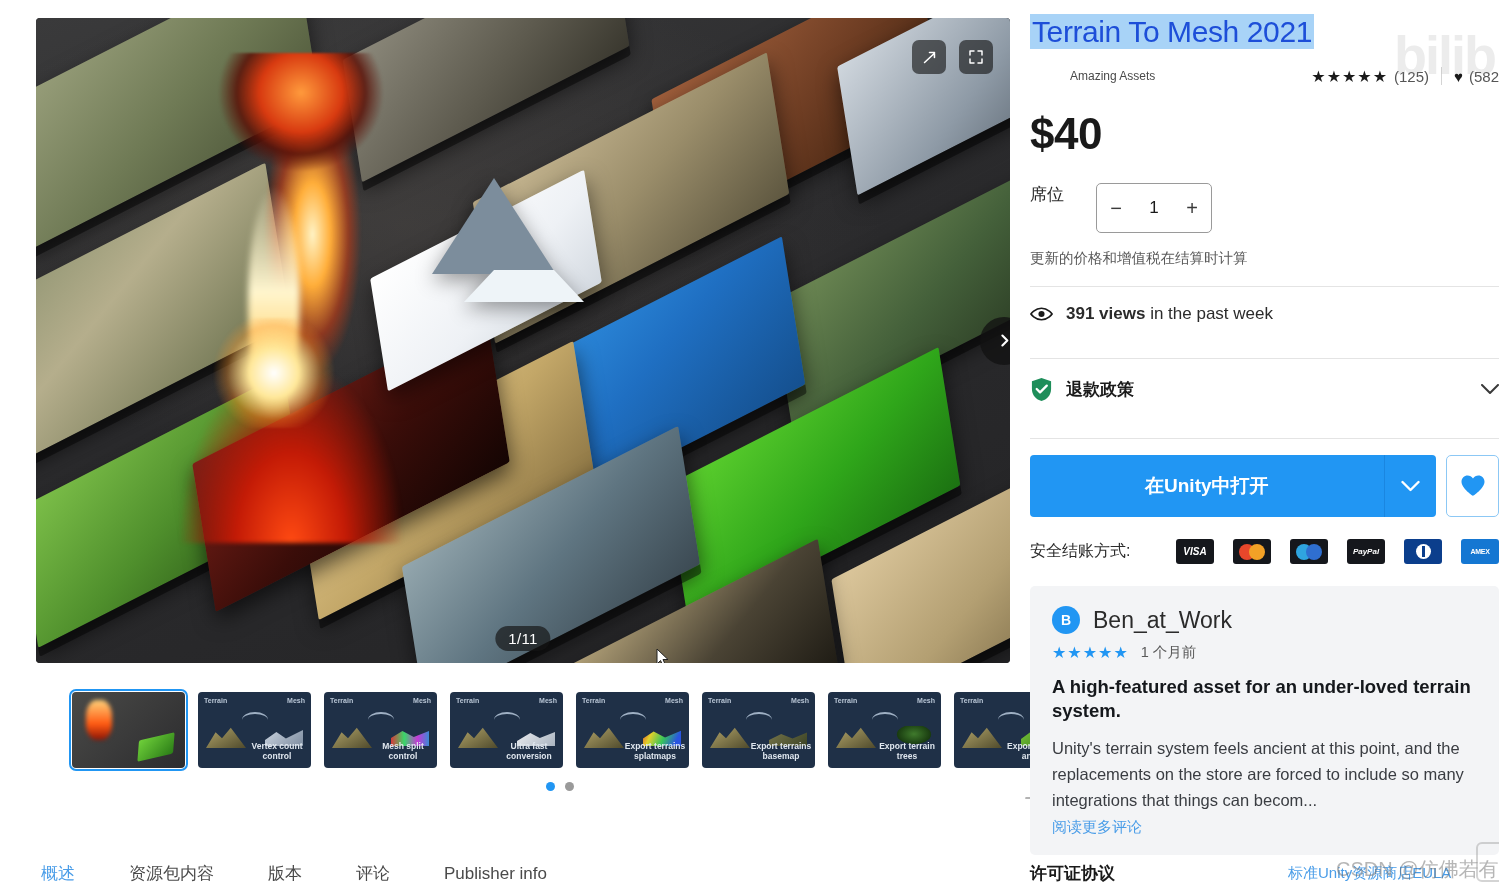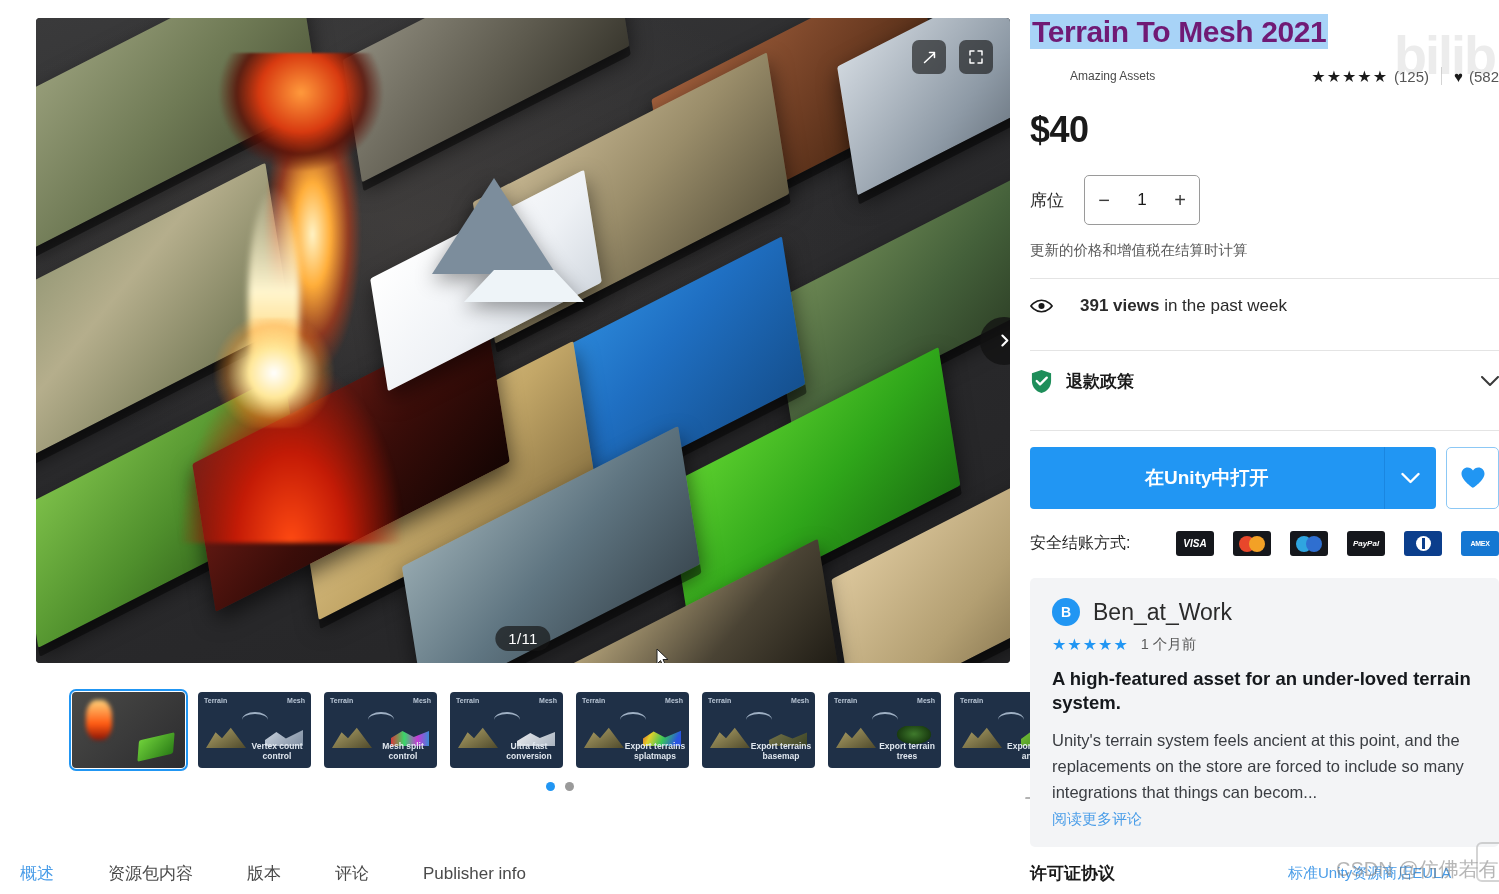--- a/index.html
+++ b/index.html
@@ -129,44 +129,44 @@
     border-top:2px solid #9fb0c4; border-radius:50%/100% 100% 0 0; }
 
   .dots{ position:absolute; left:510px; top:764px; display:flex; gap:10px; }
   .dot{ width:9px; height:9px; border-radius:50%; background:#9a9a9a; cursor:pointer; }
   .dot.active{ background:#2196f3; }
   .thumb-next{ position:absolute; left:988px; top:772px; cursor:pointer; }
   .thumb-next svg{ stroke:#9a9a9a; stroke-width:1.7; fill:none; stroke-linecap:round; stroke-linejoin:round; }
 
   
   .panel{ position:absolute; left:1030px; top:14px; width:469px; }
-  .title{ font-size:30px; font-weight:bold; letter-spacing:-.4px; line-height:1.2;
-    display:inline; background:#a8d3f7; color:#701a75; padding:1px 2px; }
+  .title{ font-size:30px; font-weight:normal; letter-spacing:-.4px; line-height:1.2;
+    display:inline; background:#a8d3f7; color:#1d4ed8; padding:1px 2px; }
   .byline{ margin-top:15px; display:flex; align-items:center; height:22px; }
   .vendor{ font-size:12px; color:#4a4a4a; margin-left:40px; }
   .rating{ margin-left:auto; display:flex; align-items:center; gap:6px; font-size:15px; color:#555; }
   .stars-black{ letter-spacing:1px; color:#1a1a1a; font-size:16px; }
   .sep{ width:1px; height:18px; background:#d4d4d4; margin:0 6px; }
   .heart-k{ color:#1a1a1a; font-size:15px; }
 
-  .price{ margin-top:22px; font-size:36px; font-weight:bold; letter-spacing:-.5px; }
-
-  .seatrow{ margin-top:24px; display:flex; align-items:center; gap:20px; }
+  .price{ margin-top:22px; font-size:44px; font-weight:bold; letter-spacing:-.5px; }
+
+  .seatrow{ margin-top:24px; display:flex; align-items:flex-start; gap:32px; }
   .seatlabel{ font-size:17px; color:#2b2b2b; }
   .stepper{ display:flex; align-items:center; width:116px; height:50px;
     border:1px solid #9a9a9a; border-radius:5px; }
   .stepbtn{ width:38px; text-align:center; font-size:20px; color:#3a3a3a; cursor:pointer;
     user-select:none; }
   .stepval{ flex:1; text-align:center; font-size:17px; color:#1a1a1a; }
 
   .taxnote{ margin-top:16px; font-size:14.5px; color:#5a5a5a; }
 
   .hr{ height:1px; background:#e4e4e4; margin-top:18px; }
 
-  .views{ display:flex; align-items:center; gap:27px; padding:17px 0 16px; }
+  .views{ display:flex; align-items:center; gap:13px; padding:17px 0 16px; }
   .views-txt{ font-size:17px; color:#2b2b2b; }
   .views-txt b{ font-weight:bold; }
 
   .refund{ display:flex; align-items:center; gap:13px; padding:18px 0; cursor:pointer; }
   .refund-txt{ font-size:17px; font-weight:bold; color:#1a1a1a; }
   .chev{ margin-left:auto; }
   .chev svg{ stroke:#3a3a3a; stroke-width:2; fill:none; stroke-linecap:round; stroke-linejoin:round; }
 
   .ctarow{ display:flex; gap:0; margin-top:16px; align-items:stretch; }
   .cta{ width:404px; height:62px; background:#2196f3; color:#fff; font-size:19px;
@@ -206,21 +206,21 @@
     display:flex; align-items:center; justify-content:center; font-size:14px; font-weight:bold; }
   .rev-user{ font-size:23px; color:#2b2b2b; }
   .rev-meta{ display:flex; align-items:center; gap:12px; margin-top:9px; }
   .stars-blue{ color:#2196f3; font-size:16px; letter-spacing:1px; }
   .rev-date{ font-size:14.5px; color:#5a5a5a; }
   .rev-title{ margin-top:13px; font-size:18.5px; font-weight:bold; line-height:1.32; color:#15181c; }
   .rev-body{ margin-top:11px; font-size:16.5px; line-height:1.58; color:#3a3d42; }
   .rev-more{ margin-top:5px; font-size:15px; color:#4a9de8; cursor:pointer; }
 
   
-  .tabs{ position:absolute; left:20px; top:862px; display:flex; gap:0; align-items:center; }
+  .tabs{ position:absolute; left:41px; top:862px; display:flex; gap:0; align-items:center; }
   .tab{ font-size:17px; color:#4a4a4a; cursor:pointer; margin-right:54px; white-space:nowrap; }
   .tab.active{ color:#4a9de8; }
   .tab:last-child{ margin-right:0; }
 
   .lic{ position:absolute; left:1030px; top:862px; font-size:17px; font-weight:bold; color:#1a1a1a; }
   .lic-link{ position:absolute; left:1288px; top:864px; font-size:15px; color:#4a9de8;
     white-space:nowrap; }
 
   
   .wm-bili{ position:absolute; right:4px; top:24px; font-size:54px; font-weight:bold;

